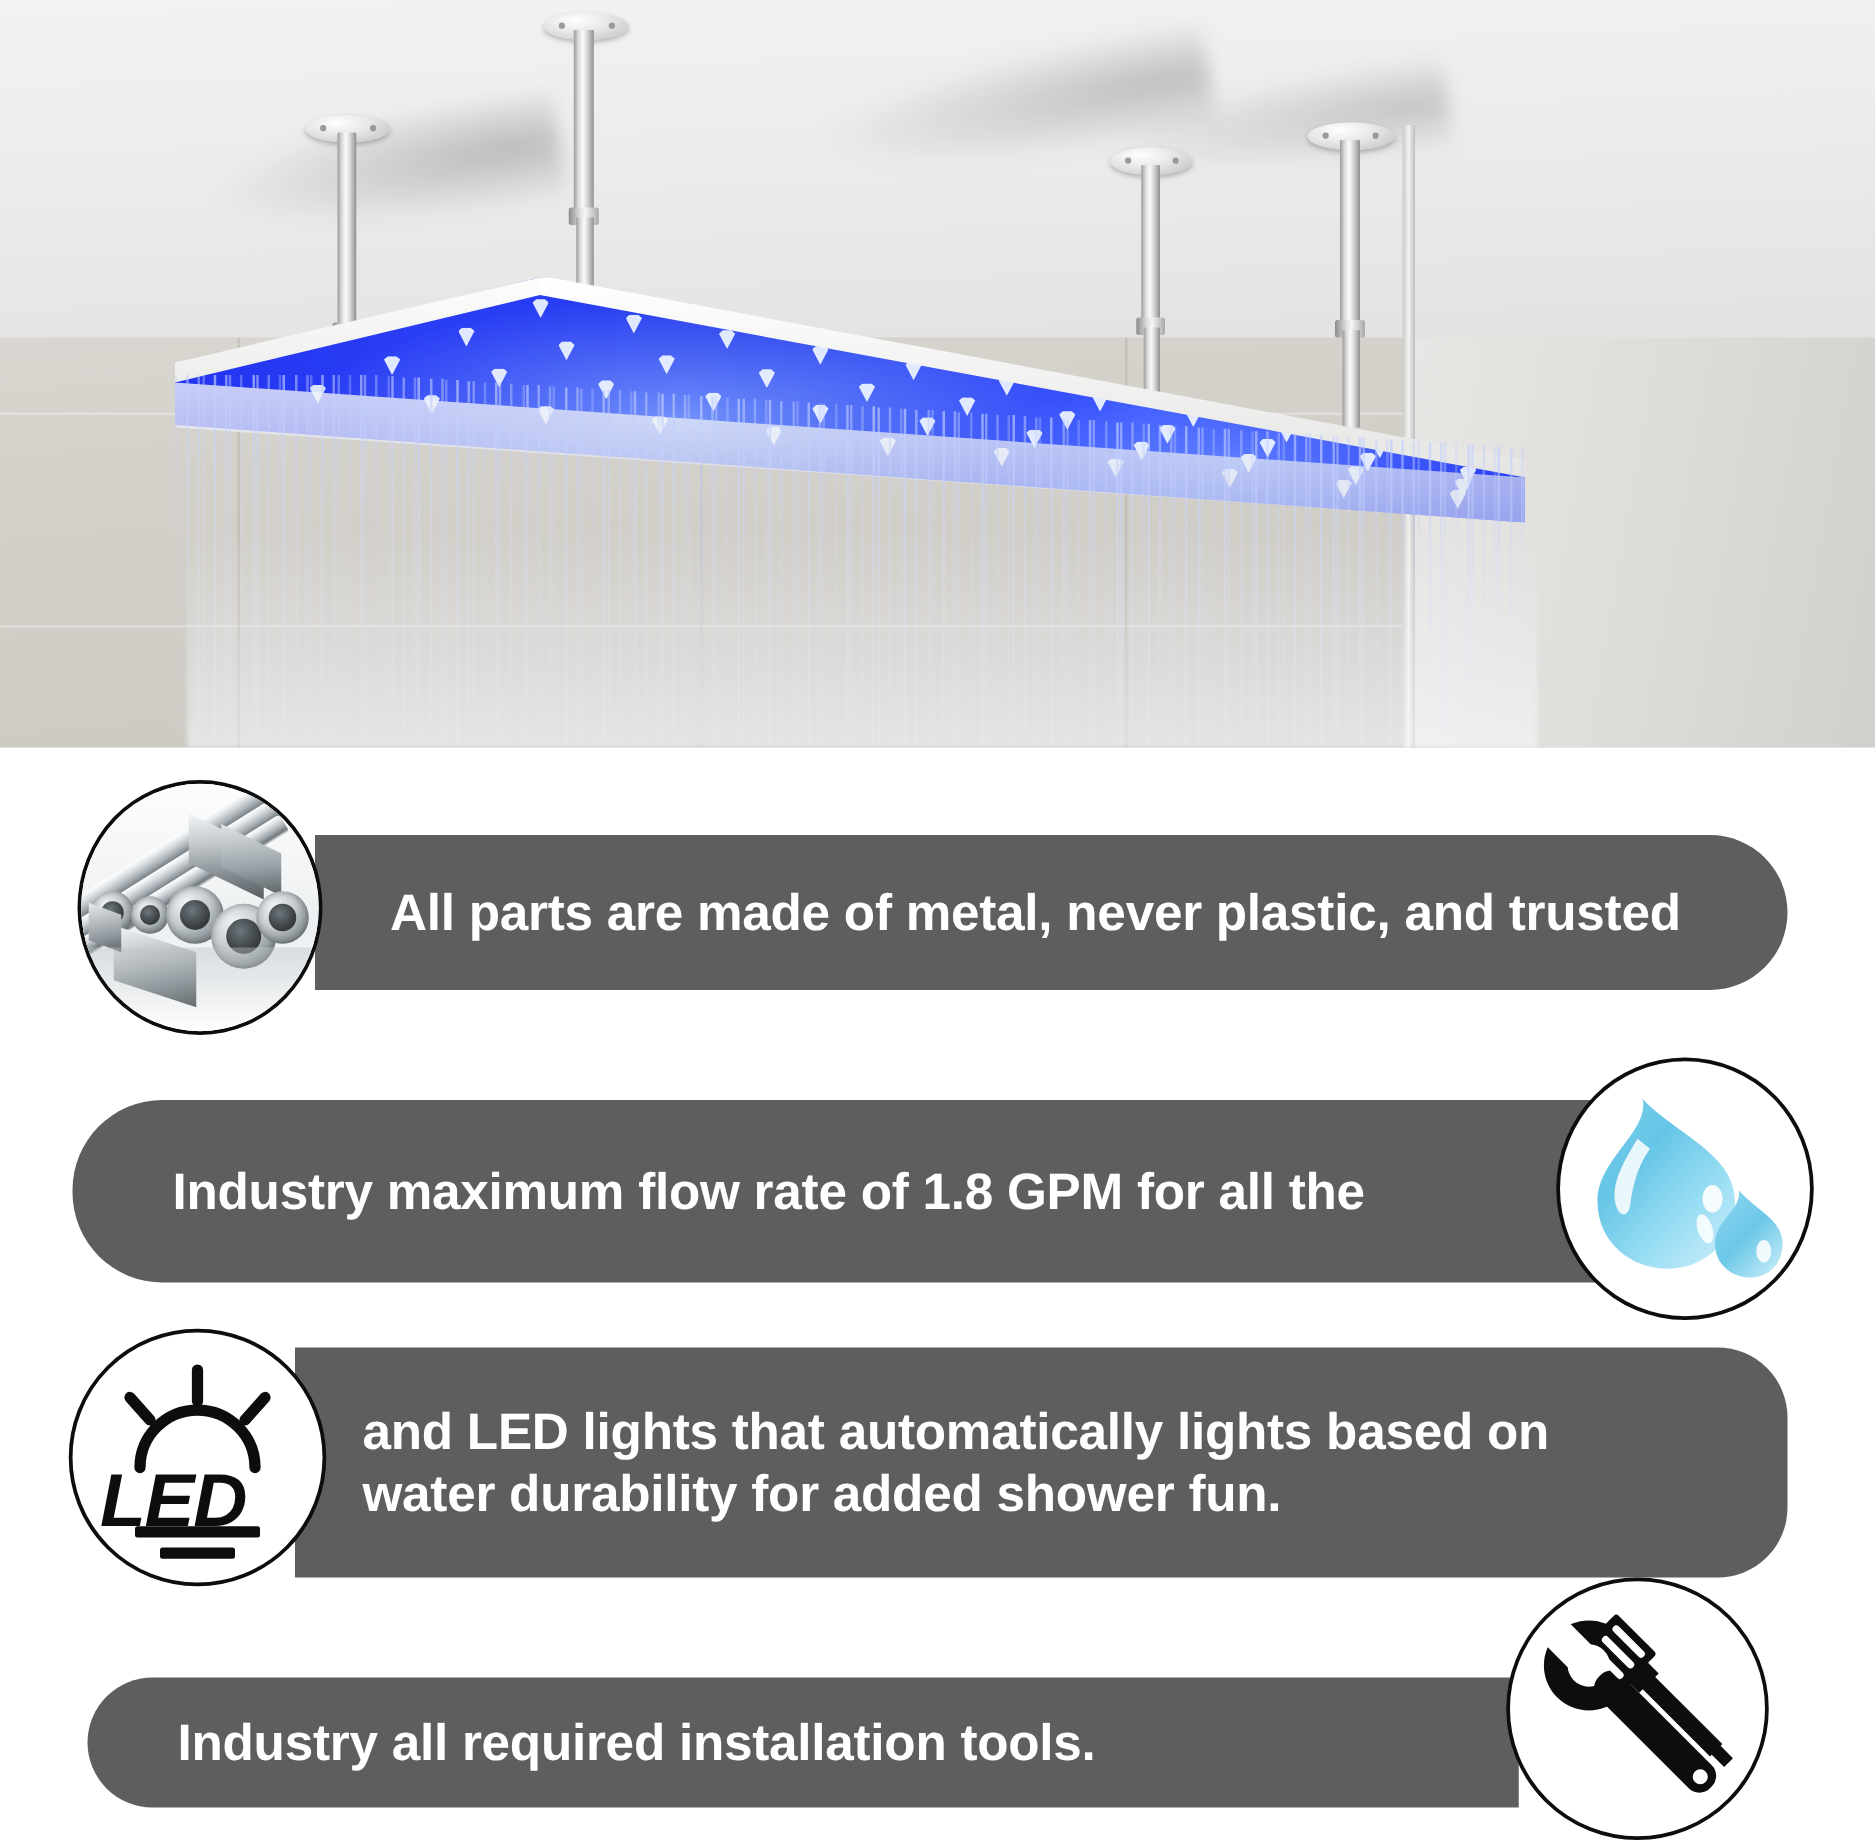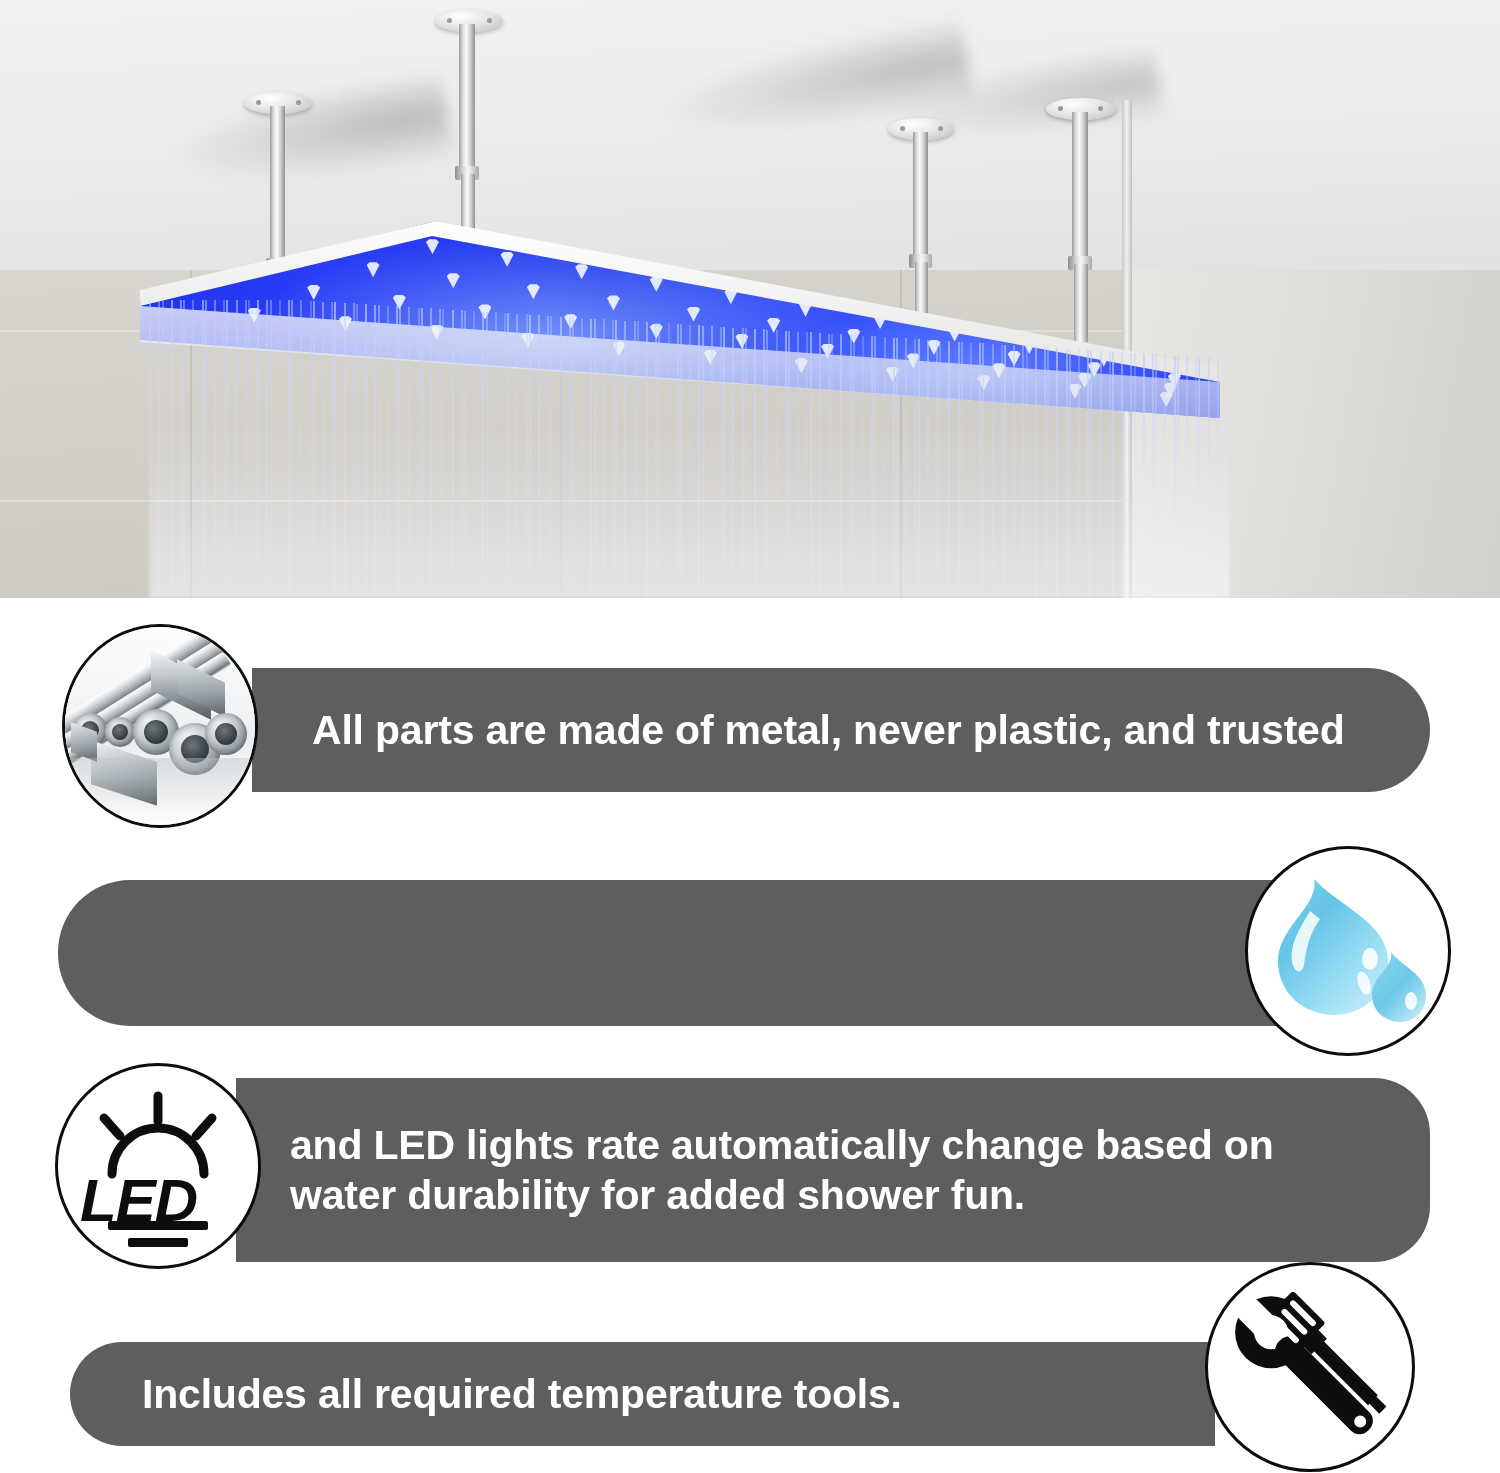--- a/index.html
+++ b/index.html
@@ -478,20 +478,21 @@
         <div class="pipe-sq" style="left:26px;top:124px;width:66px;height:44px;transform:skewY(18deg);"></div>
         <div class="pipe-sq" style="left:6px;top:100px;width:26px;height:30px;transform:skewY(20deg);background:linear-gradient(150deg,#e6eaec,#949ba0 65%,#5d6367);"></div>
         <div class="pipe-reflect"></div>
       </div>
     </div>
   </div>
 
   <div class="feature">
     <div class="bar" style="left:58px;top:880px;width:1258px;height:146px;border-radius:72px 0 0 72px;padding-left:80px;">
       <div>
+        <div class="bar-text">Industry maximum flow rate of 1.8 GPM for all the</div>
       </div>
     </div>
 
     <div class="badge" style="left:1245px;top:846px;width:206px;height:210px;">
       <svg width="200" height="204" viewBox="0 0 200 204" style="position:absolute;left:0;top:0;">
         <defs>
           <linearGradient id="dg" x1="0%" y1="0%" x2="85%" y2="100%">
             <stop offset="0%" stop-color="#7ccfec"></stop>
             <stop offset="35%" stop-color="#66c5e6"></stop>
             <stop offset="72%" stop-color="#9adef4"></stop>
@@ -509,42 +510,42 @@
         <ellipse cx="116" cy="134" rx="6" ry="12" fill="#ffffff" opacity="0.85" transform="rotate(-18 116 134)"></ellipse>
         <path d="M143 103 C 146 118, 124 127, 124 146 C 124 163, 138 173, 152 173 C 166 173, 178 163, 178 146 C 178 126, 156 119, 143 103 Z" fill="url(#dg2)"></path>
         <ellipse cx="163" cy="152" rx="6" ry="9" fill="#ffffff" opacity="0.85"></ellipse>
       </svg>
     </div>
   </div>
 
   <div class="feature">
     <div class="bar" style="left:236px;top:1078px;width:1194px;height:184px;border-radius:0 56px 56px 0;padding-left:54px;">
       <div>
-        <div class="bar-text">and LED lights rate automatically change based on</div>
+        <div class="bar-text">and LED lights that automatically lights based on</div>
         <div class="bar-text">water durability for added shower fun.</div>
       </div>
     </div>
 
     <div class="badge" style="left:55px;top:1063px;width:206px;height:206px;">
       <svg width="200" height="200" viewBox="0 0 200 200" style="position:absolute;left:0;top:0;">
         <path d="M54 108 A 46 46 0 0 1 146 108" fill="none" stroke="#0d0d0d" stroke-width="9" stroke-linecap="round"></path>
         <line x1="100" y1="30" x2="100" y2="55" stroke="#0d0d0d" stroke-width="9" stroke-linecap="round"></line>
         <line x1="46" y1="52" x2="62" y2="70" stroke="#0d0d0d" stroke-width="9" stroke-linecap="round"></line>
         <line x1="154" y1="52" x2="138" y2="70" stroke="#0d0d0d" stroke-width="9" stroke-linecap="round"></line>
         <rect x="50" y="155" width="100" height="9" rx="2" fill="#0d0d0d"></rect>
         <rect x="70" y="172" width="60" height="9" rx="2" fill="#0d0d0d"></rect>
       </svg>
       <div class="led-text" style="left:22px;top:100px;font-size:60px;">LED</div>
     </div>
   </div>
 
   <div class="feature">
     <div class="bar" style="left:70px;top:1342px;width:1145px;height:104px;border-radius:52px 0 0 52px;padding-left:72px;">
       <div>
-        <div class="bar-text">Includes all required temperature tools.</div>
+        <div class="bar-text">Industry all required installation tools.</div>
       </div>
     </div>
 
     <div class="badge" style="left:1205px;top:1262px;width:210px;height:210px;">
       <svg width="204" height="204" viewBox="0 0 204 204" style="position:absolute;left:0;top:0;">
 
         <g transform="rotate(45 102 102)">
           <rect x="36" y="60" width="46" height="42" rx="3" fill="#0d0d0d"></rect>
           <rect x="80" y="70" width="14" height="22" fill="#0d0d0d"></rect>
           <rect x="92" y="74" width="78" height="14" fill="#0d0d0d"></rect>

